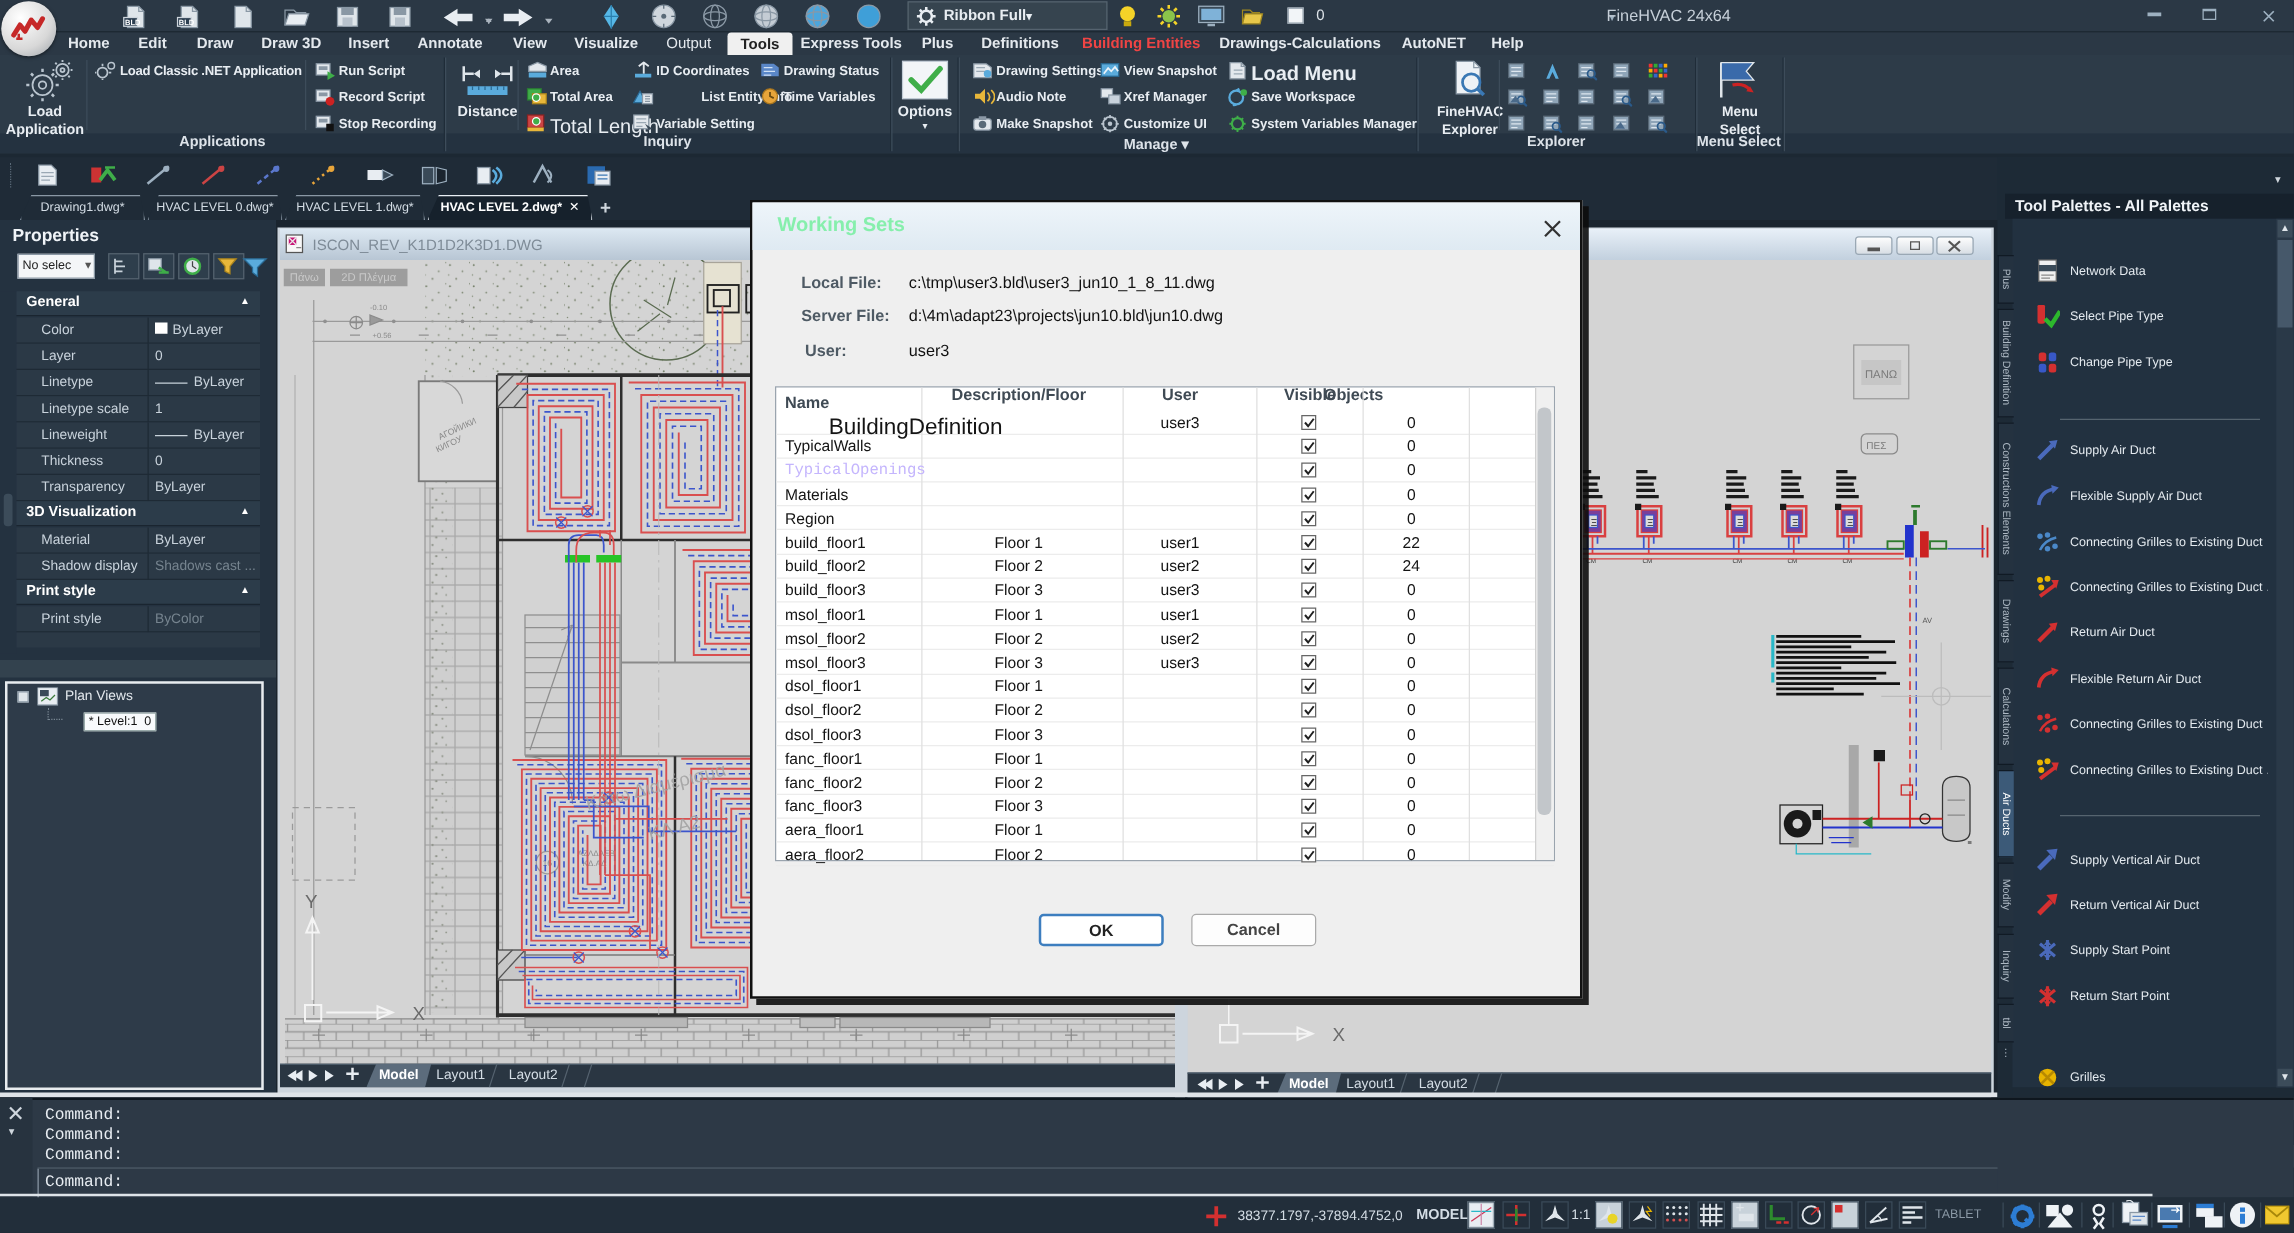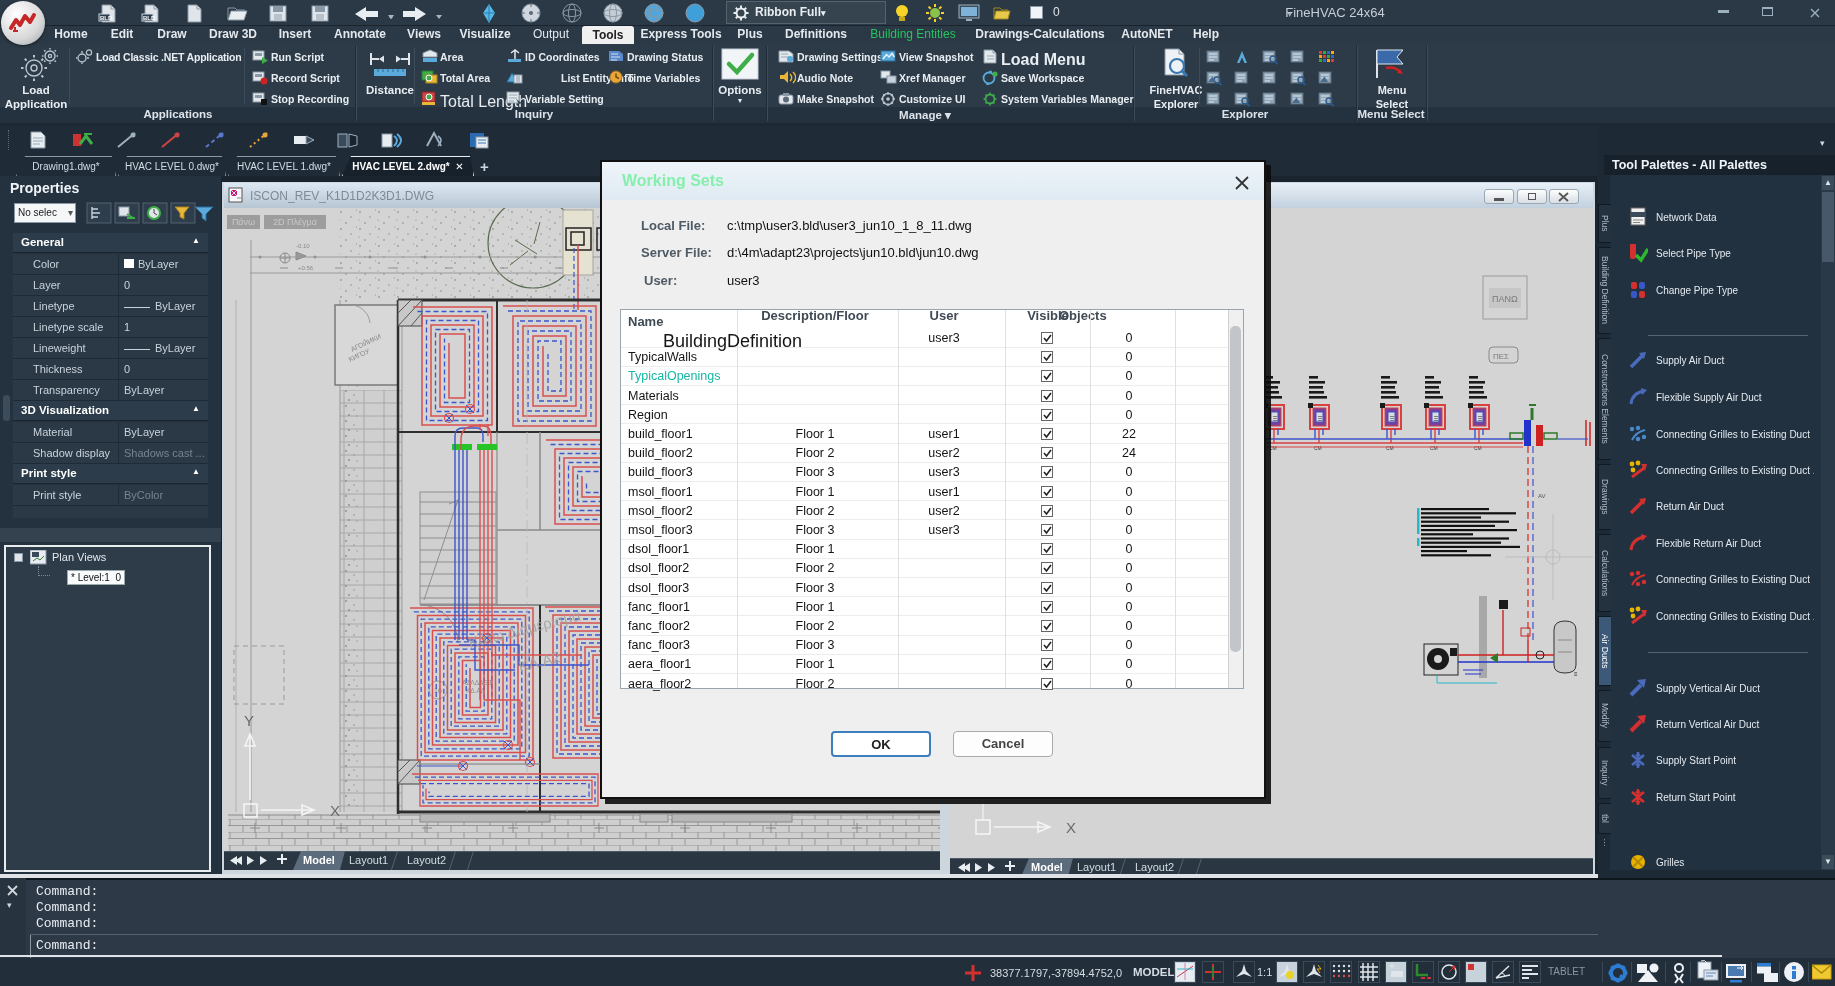--- a/index.html
+++ b/index.html
@@ -118,28 +118,28 @@
     <svg class="ico" style="left:1810px;top:8px;" width="10" height="10">
       <path d="M1 1 L9 9 M9 1 L1 9" stroke="#9db0c0" stroke-width="1.4"></path>
     </svg>
     <div class="abs" style="left:0;top:26px;width:1835px;height:18px;background:#2b3845;"></div>
     <div class="abs" style="left:1px;top:27px;width:140px;text-align:center;color:#e4e9ee;font-size:12px;font-weight:bold;">Home</div>
     <div class="abs" style="left:52px;top:27px;width:140px;text-align:center;color:#e4e9ee;font-size:12px;font-weight:bold;">Edit</div>
     <div class="abs" style="left:102px;top:27px;width:140px;text-align:center;color:#e4e9ee;font-size:12px;font-weight:bold;">Draw</div>
     <div class="abs" style="left:163px;top:27px;width:140px;text-align:center;color:#e4e9ee;font-size:12px;font-weight:bold;">Draw 3D</div>
     <div class="abs" style="left:225px;top:27px;width:140px;text-align:center;color:#e4e9ee;font-size:12px;font-weight:bold;">Insert</div>
     <div class="abs" style="left:290px;top:27px;width:140px;text-align:center;color:#e4e9ee;font-size:12px;font-weight:bold;">Annotate</div>
-    <div class="abs" style="left:354px;top:27px;width:140px;text-align:center;color:#e4e9ee;font-size:12px;font-weight:bold;">Views</div>
+    <div class="abs" style="left:354px;top:27px;width:140px;text-align:center;color:#e4e9ee;font-size:12px;font-weight:bold;">View</div>
     <div class="abs" style="left:415px;top:27px;width:140px;text-align:center;color:#e4e9ee;font-size:12px;font-weight:bold;">Visualize</div>
     <div class="abs" style="left:481px;top:27px;width:140px;text-align:center;color:#e4e9ee;font-size:12px;font-weight:normal;">Output</div>
     <div class="abs" style="left:582px;top:26px;width:52px;height:18px;background:#f0f0f0;border-radius:3px 3px 0 0;color:#222;font-size:12px;font-weight:bold;text-align:center;line-height:18px;">Tools</div>
     <div class="abs" style="left:611px;top:27px;width:140px;text-align:center;color:#e4e9ee;font-size:12px;font-weight:bold;">Express Tools</div>
     <div class="abs" style="left:680px;top:27px;width:140px;text-align:center;color:#e4e9ee;font-size:12px;font-weight:bold;">Plus</div>
     <div class="abs" style="left:746px;top:27px;width:140px;text-align:center;color:#e4e9ee;font-size:12px;font-weight:bold;">Definitions</div>
-    <div class="abs" style="left:843px;top:27px;width:140px;text-align:center;color:#22c55e;font-size:12px;font-weight:normal;">Building Entities</div>
+    <div class="abs" style="left:843px;top:27px;width:140px;text-align:center;color:#ef4444;font-size:12px;font-weight:bold;">Building Entities</div>
     <div class="abs" style="left:970px;top:27px;width:140px;text-align:center;color:#e4e9ee;font-size:12px;font-weight:bold;">Drawings-Calculations</div>
     <div class="abs" style="left:1077px;top:27px;width:140px;text-align:center;color:#e4e9ee;font-size:12px;font-weight:bold;">AutoNET</div>
     <div class="abs" style="left:1136px;top:27px;width:140px;text-align:center;color:#e4e9ee;font-size:12px;font-weight:bold;">Help</div>
     <div class="abs" style="left:0;top:44px;width:1835px;height:63px;background:#2d3b48;"></div>
     <div class="abs" style="left:0;top:107px;width:1835px;height:16px;background:#243240;"></div>
     <div class="abs" style="left:0;top:123px;width:1835px;height:3px;background:#1c2833;"></div>
     <div class="abs" style="left:355px;top:46px;width:1px;height:75px;background:#1f2c38;"></div>
     <div class="abs" style="left:356px;top:46px;width:1px;height:75px;background:#3d4c5a;"></div>
     <div class="abs" style="left:712px;top:46px;width:1px;height:75px;background:#1f2c38;"></div>
     <div class="abs" style="left:713px;top:46px;width:1px;height:75px;background:#3d4c5a;"></div>
@@ -1200,21 +1200,21 @@
     </svg>
     <div class="abs" style="left:1059px;top:331.0px;width:140px;text-align:center;color:#141414;font-size:12.5px;z-index:102;">0</div>
     <div class="abs" style="left:621px;top:365.7px;width:622px;height:1px;background:#ececec;z-index:101;"></div>
     <div class="abs" style="left:628px;top:350.2px;color:#141414;font-size:12.5px;z-index:102;">TypicalWalls</div>
     <div class="abs" style="left:1041px;top:351.2px;width:12px;height:12px;background:#fff;border:1px solid #666;z-index:102;"></div>
     <svg class="abs" style="left:1042px;top:352.2px;z-index:103;" width="11" height="11">
       <path d="M2 5 L4.5 8 L9 2" stroke="#222" stroke-width="1.6" fill="none"></path>
     </svg>
     <div class="abs" style="left:1059px;top:350.2px;width:140px;text-align:center;color:#141414;font-size:12.5px;z-index:102;">0</div>
     <div class="abs" style="left:621px;top:384.9px;width:622px;height:1px;background:#ececec;z-index:101;"></div>
-    <div class="abs" style="left:628px;top:369.4px;color:#14b8a6;font-size:12.5px;z-index:102;">TypicalOpenings</div>
+    <div class="abs" style="left:628px;top:369.4px;color:#c4b5fd;font-size:12.5px;z-index:102;font-family:Liberation Mono, monospace;">TypicalOpenings</div>
     <div class="abs" style="left:1041px;top:370.4px;width:12px;height:12px;background:#fff;border:1px solid #666;z-index:102;"></div>
     <svg class="abs" style="left:1042px;top:371.4px;z-index:103;" width="11" height="11">
       <path d="M2 5 L4.5 8 L9 2" stroke="#222" stroke-width="1.6" fill="none"></path>
     </svg>
     <div class="abs" style="left:1059px;top:369.4px;width:140px;text-align:center;color:#141414;font-size:12.5px;z-index:102;">0</div>
     <div class="abs" style="left:621px;top:404.1px;width:622px;height:1px;background:#ececec;z-index:101;"></div>
     <div class="abs" style="left:628px;top:388.6px;color:#141414;font-size:12.5px;z-index:102;">Materials</div>
     <div class="abs" style="left:1041px;top:389.6px;width:12px;height:12px;background:#fff;border:1px solid #666;z-index:102;"></div>
     <svg class="abs" style="left:1042px;top:390.6px;z-index:103;" width="11" height="11">
       <path d="M2 5 L4.5 8 L9 2" stroke="#222" stroke-width="1.6" fill="none"></path>

